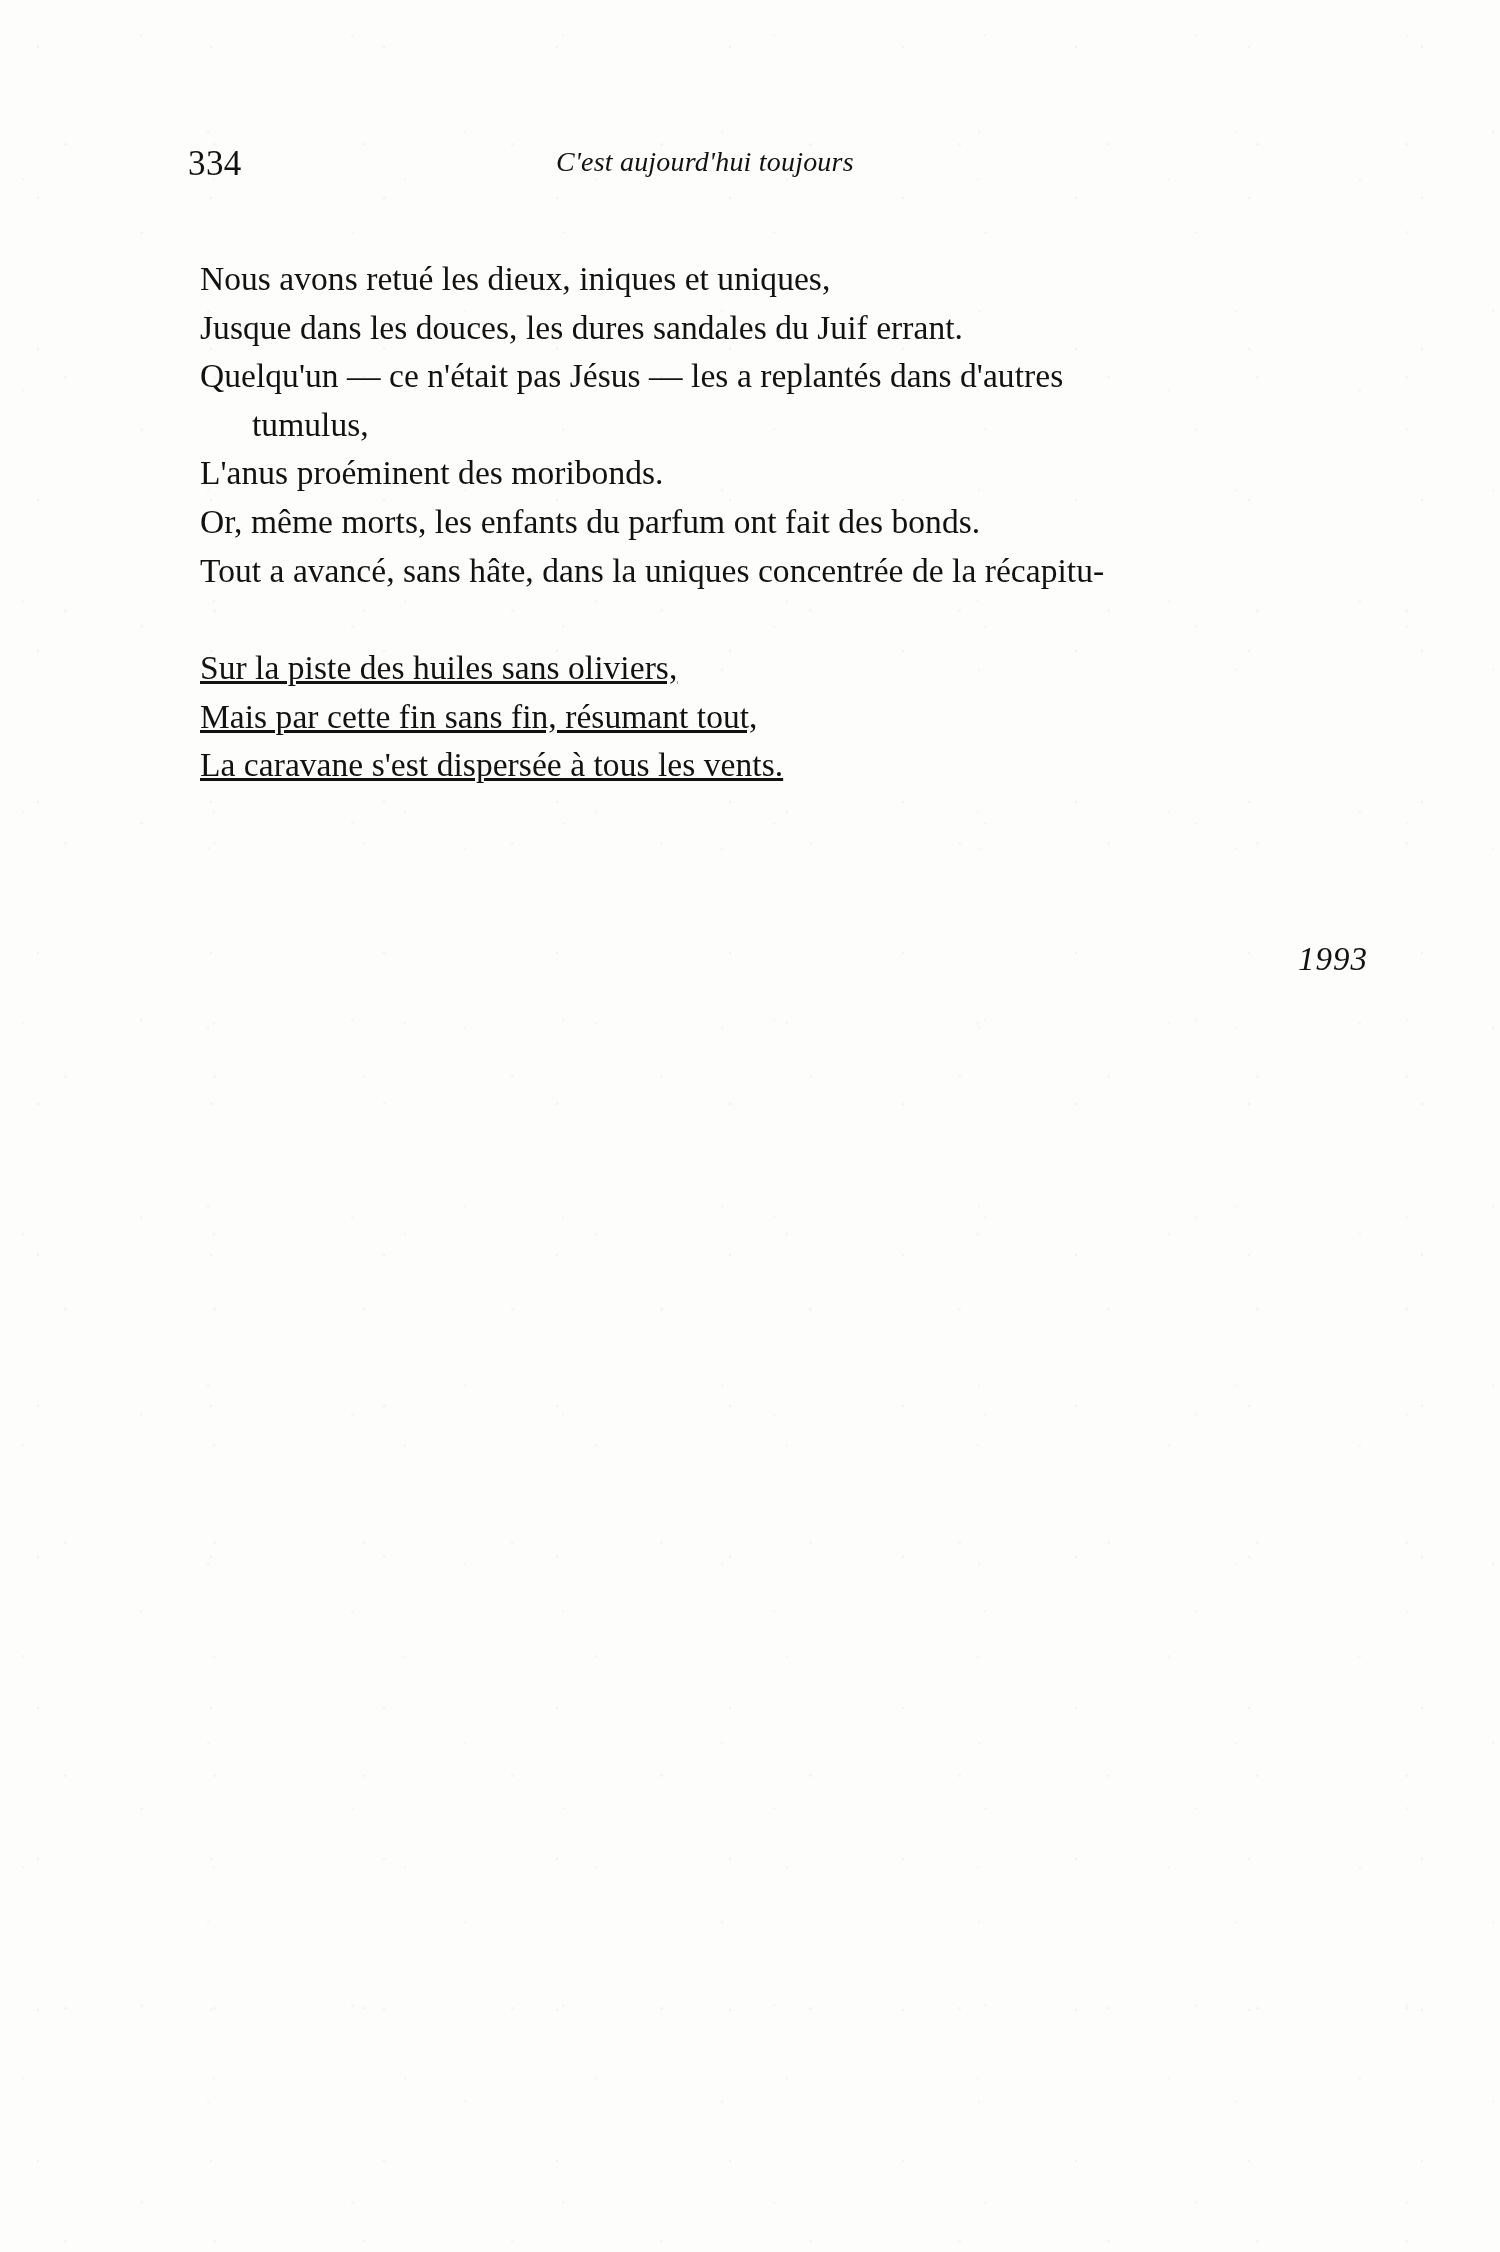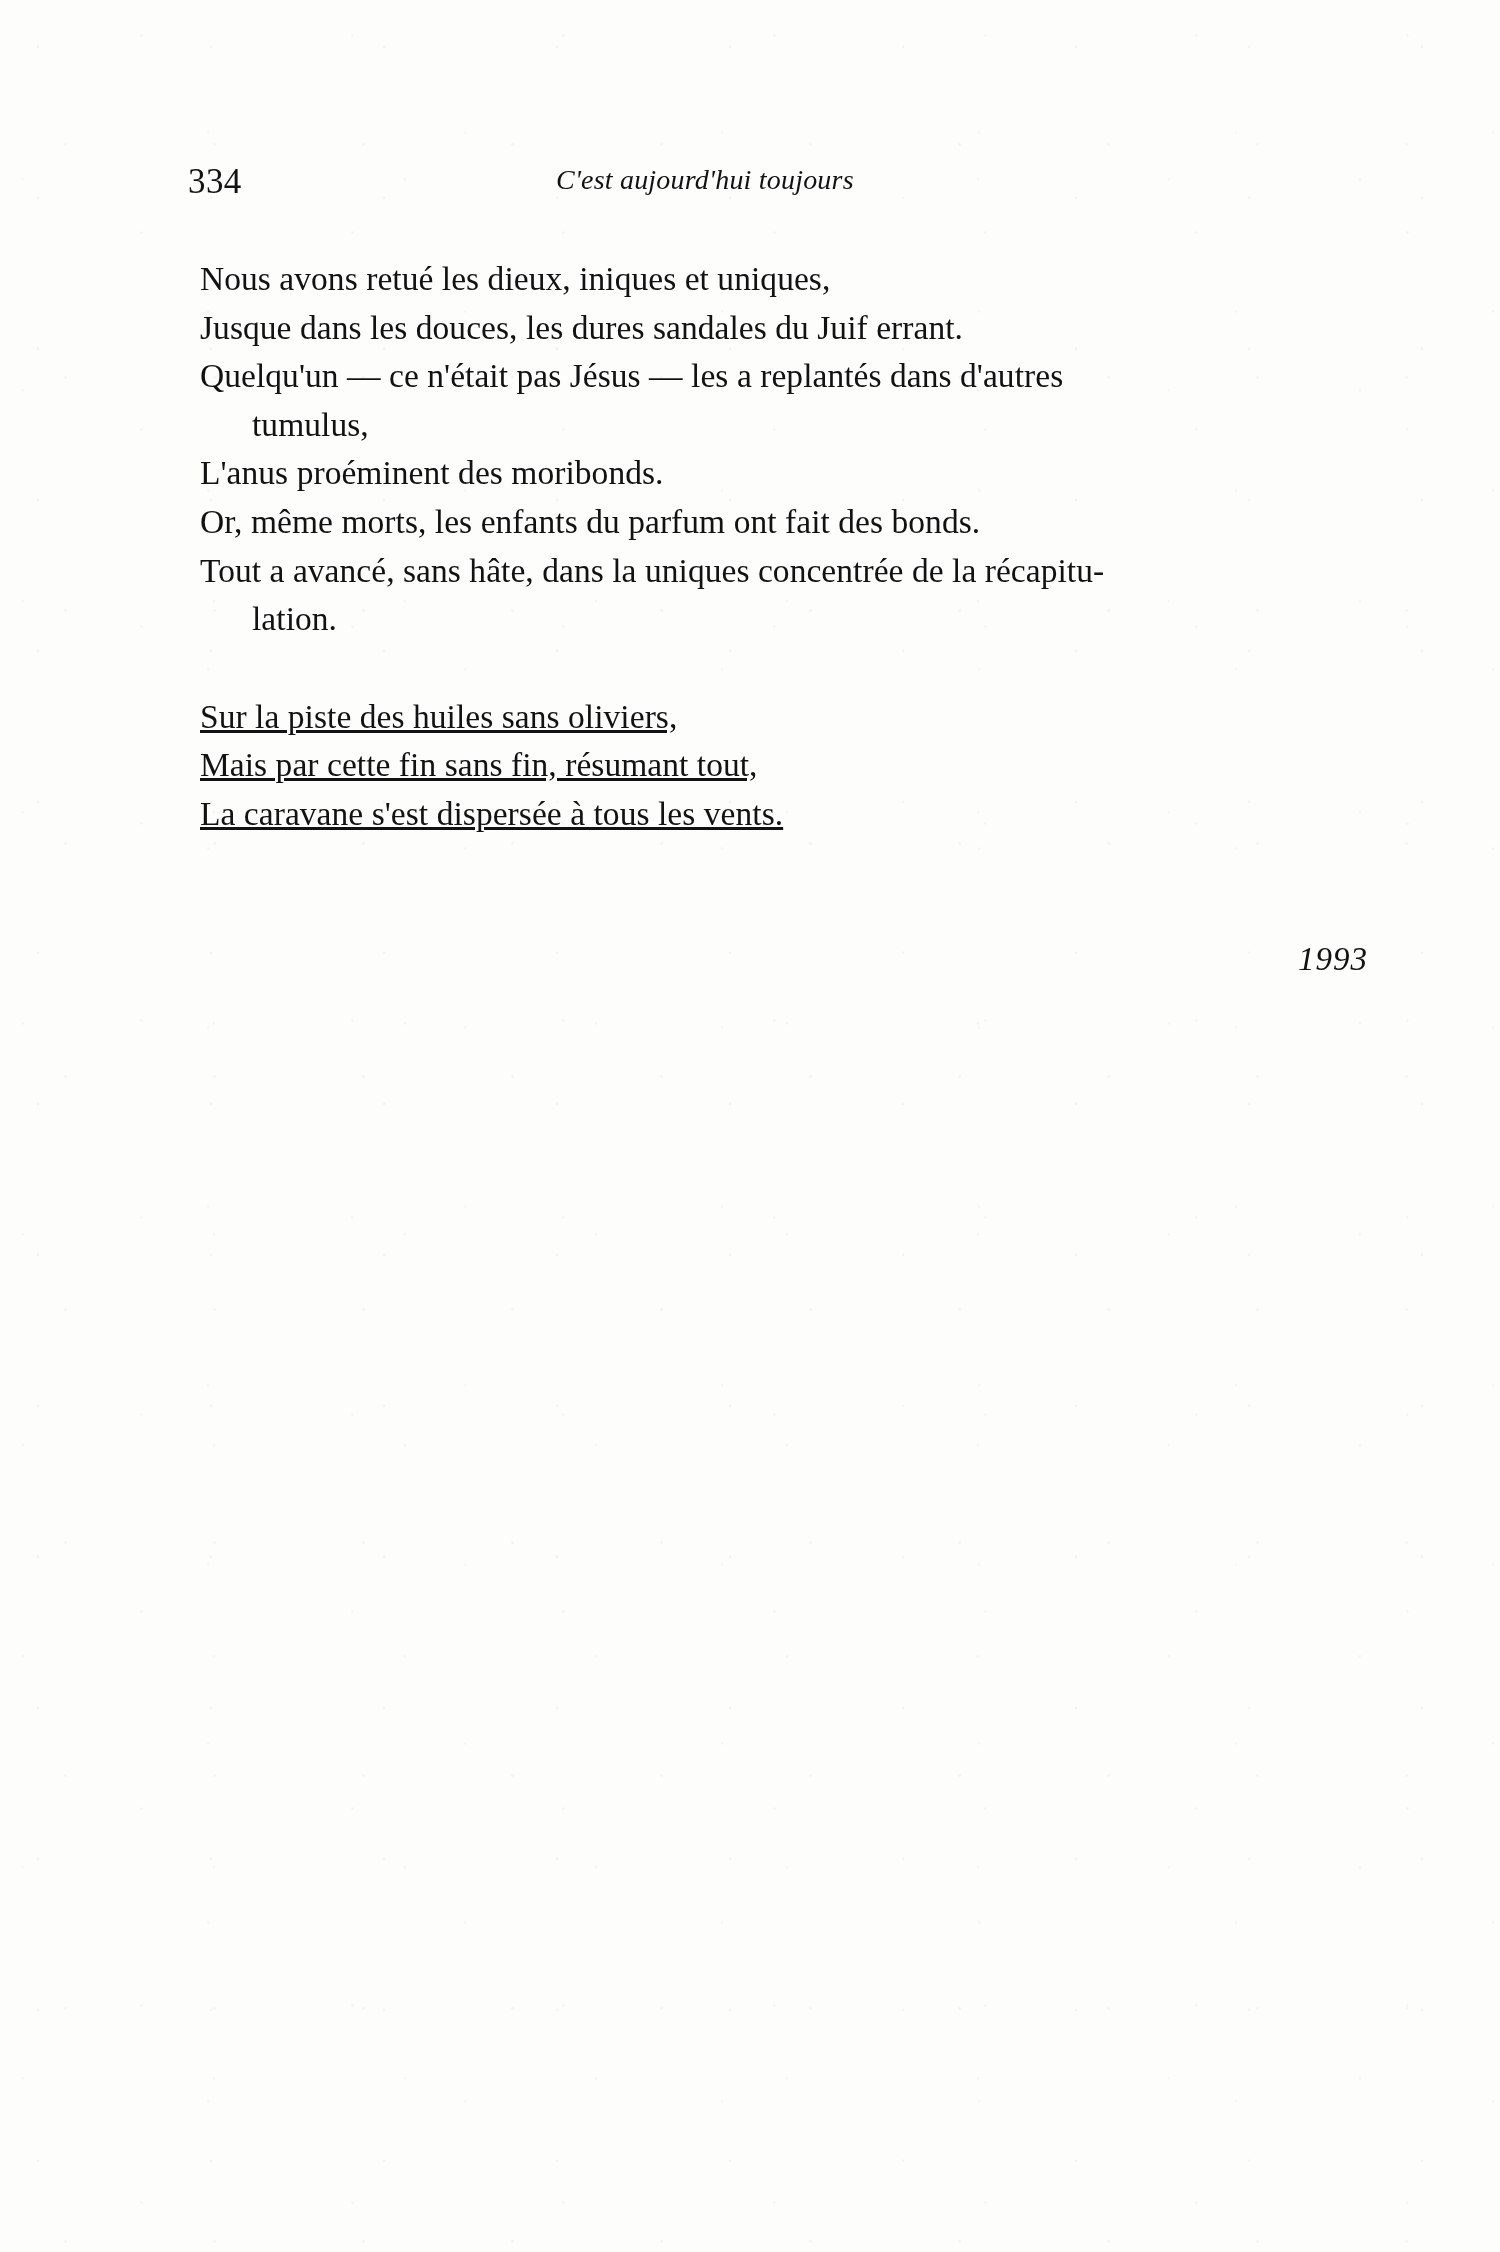--- a/index.html
+++ b/index.html
@@ -35,21 +35,20 @@
     opacity: 0.85;
   }
 
   
   .running-head {
     position: absolute;
     left: 188px;
     top: 146px;
     width: 1150px;
     height: 52px;
-    margin-top: 18px;
   }
 
   .folio {
     position: absolute;
     left: 0;
     top: 0;
     font-size: 35px;
     letter-spacing: 0.4px;
     line-height: 1;
   }
@@ -120,21 +119,20 @@
 
   <div class="poem">
     <div class="stanza">
       <p class="verse">Nous avons retué les dieux, iniques et uniques,</p>
       <p class="verse">Jusque dans les douces, les dures sandales du Juif errant.</p>
       <p class="verse">Quelqu'un — ce n'était pas Jésus — les a replantés dans d'autres</p>
       <p class="verse runover">tumulus,</p>
       <p class="verse">L'anus proéminent des moribonds.</p>
       <p class="verse">Or, même morts, les enfants du parfum ont fait des bonds.</p>
       <p class="verse">Tout a avancé, sans hâte, dans la uniques concentrée de la récapitu-</p>
-      <p class="verse runover">lation.</p>
     </div>
 
     <div class="stanza">
       <p class="verse">Sur la piste des huiles sans oliviers,</p>
       <p class="verse">Mais par cette fin sans fin, résumant tout,</p>
       <p class="verse">La caravane s'est dispersée à tous les vents.</p>
     </div>
   </div>
 
   <div class="date-line">1993</div>

